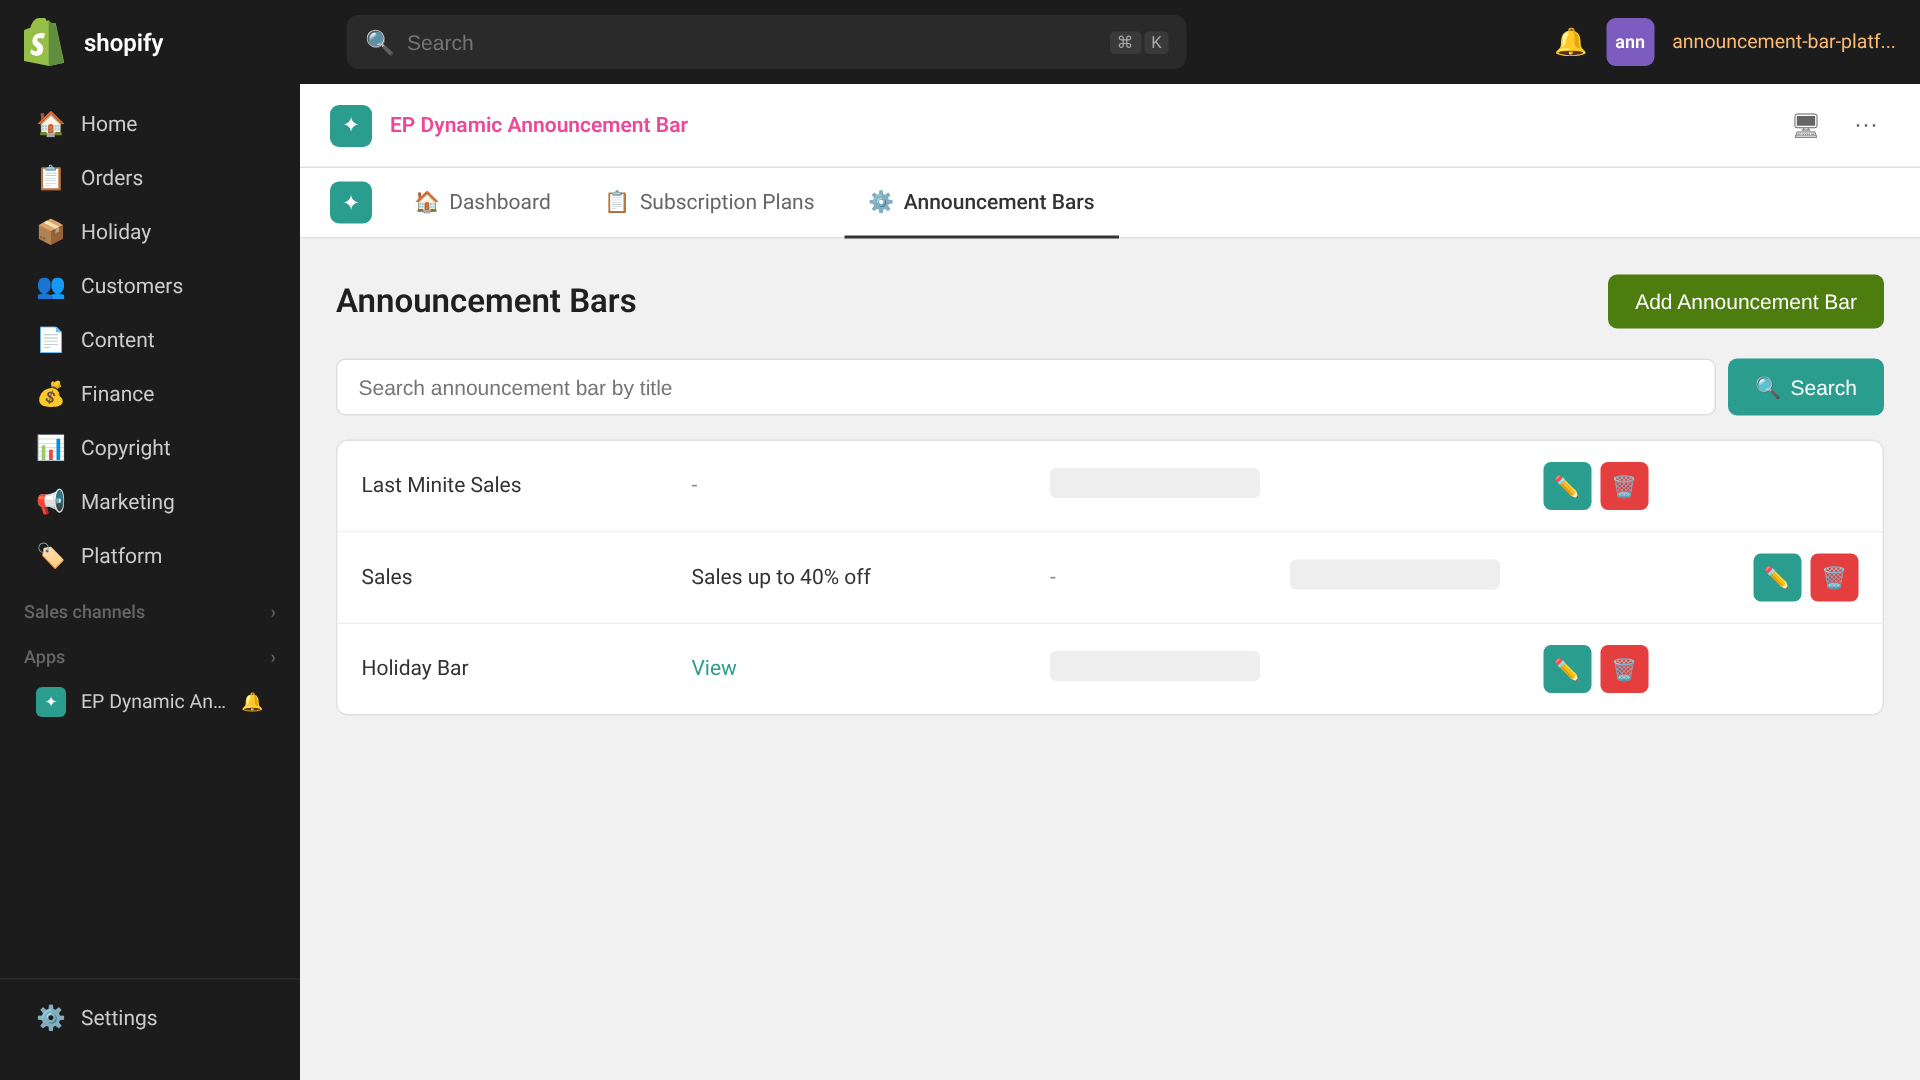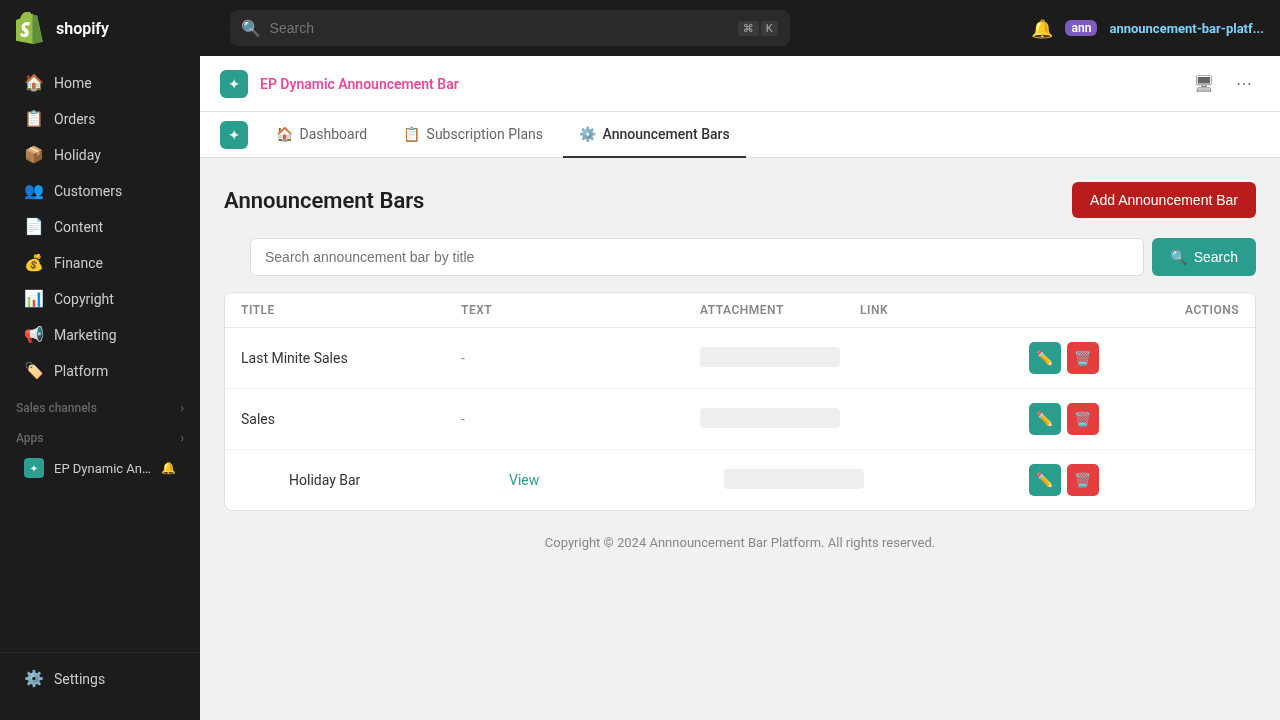--- a/index.html
+++ b/index.html
@@ -64,31 +64,31 @@
     }
     .topbar-right {
       display: flex;
       align-items: center;
       gap: 12px;
       margin-left: auto;
     }
     .bell-icon { color: #ccc; font-size: 18px; cursor: pointer; }
     .avatar {
       width: 32px;
-      height: 16px;
+      height: 32px;
       background: #7c5cbf;
       border-radius: 6px;
       display: flex;
       align-items: center;
       justify-content: center;
       color: white;
       font-size: 12px;
       font-weight: 600;
     }
-    .store-name { color: #7dd3fc; font-size: 13px; font-weight: bold; }
+    .store-name { color: #fdba74; font-size: 13px; }
 
     
     .main-layout {
       display: flex;
       flex: 1;
       overflow: hidden;
     }
 
     
     .sidebar {
@@ -256,36 +256,35 @@
       align-items: center;
       justify-content: space-between;
       margin-bottom: 20px;
     }
     .page-title {
       font-size: 22px;
       font-weight: 600;
       color: #202020;
     }
     .btn-primary {
-      background: #b91c1c;
+      background: #4d7c0f;
       color: white;
       border: none;
       padding: 10px 18px;
       border-radius: 6px;
       font-size: 14px;
       font-weight: 500;
       cursor: pointer;
     }
 
     
     .search-row {
       display: flex;
       gap: 8px;
       margin-bottom: 16px;
-      margin-left: 26px;
     }
     .search-input-wrap {
       flex: 1;
       position: relative;
     }
     .search-input-wrap input {
       width: 100%;
       padding: 10px 14px;
       border: 1px solid #ddd;
       border-radius: 6px;
@@ -330,21 +329,21 @@
       letter-spacing: 0.5px;
     }
     .table-row {
       display: grid;
       grid-template-columns: 220px 1fr 160px 1fr 140px;
       padding: 14px 16px;
       border-bottom: 1px solid #f0f0f0;
       align-items: center;
       background: white;
     }
-    .table-row:last-child { border-bottom: none; margin-left: 48px; }
+    .table-row:last-child { border-bottom: none; }
     .td { font-size: 14px; color: #333; }
     .td-link { color: #2a9d8f; cursor: pointer; }
     .td-dash { color: #888; }
     .td-blurred {
       color: #ccc;
       background: #eee;
       border-radius: 4px;
       padding: 2px 8px;
       font-size: 13px;
       display: inline-block;
@@ -523,44 +522,38 @@
         <div class="search-input-wrap">
           <input type="text" placeholder="Search announcement bar by title" style="">
         </div>
         <button class="btn-search">
           <span>🔍</span>
           <span>Search</span>
         </button>
       </div>
 
       <div class="table-card">
-        <div class="table-header">
-          <div class="th">TITLE</div>
-          <div class="th">TEXT</div>
-          <div class="th">ATTACHMENT</div>
-          <div class="th">LINK</div>
-          <div class="th" style="text-align:right;">ACTIONS</div>
-        </div>
 
         <div class="table-row">
           <div class="td">Last Minite Sales</div>
           <div class="td td-dash">-</div>
           <div class="td">
             <span class="td-blurred"></span>
           </div>
           <div class="td">
             <div class="actions-cell">
               <button class="btn-edit">✏️</button>
               <button class="btn-delete">🗑️</button>
             </div>
           </div>
         </div>
 
         <div class="table-row">
           <div class="td">Sales</div>
+          <div class="td">Sales up to 40% off</div>
           <div class="td td-dash">-</div>
           <div class="td">
             <span class="td-blurred"></span>
           </div>
           <div class="td">
             <div class="actions-cell">
               <button class="btn-edit">✏️</button>
               <button class="btn-delete">🗑️</button>
             </div>
           </div>
@@ -576,16 +569,15 @@
           </div>
           <div class="td">
             <div class="actions-cell">
               <button class="btn-edit">✏️</button>
               <button class="btn-delete">🗑️</button>
             </div>
           </div>
         </div>
       </div>
 
-      <div class="copyright">Copyright © 2024 Annnouncement Bar Platform. All rights reserved.</div>
     </div>
   </div>
 </div>
 
 </body></html>

